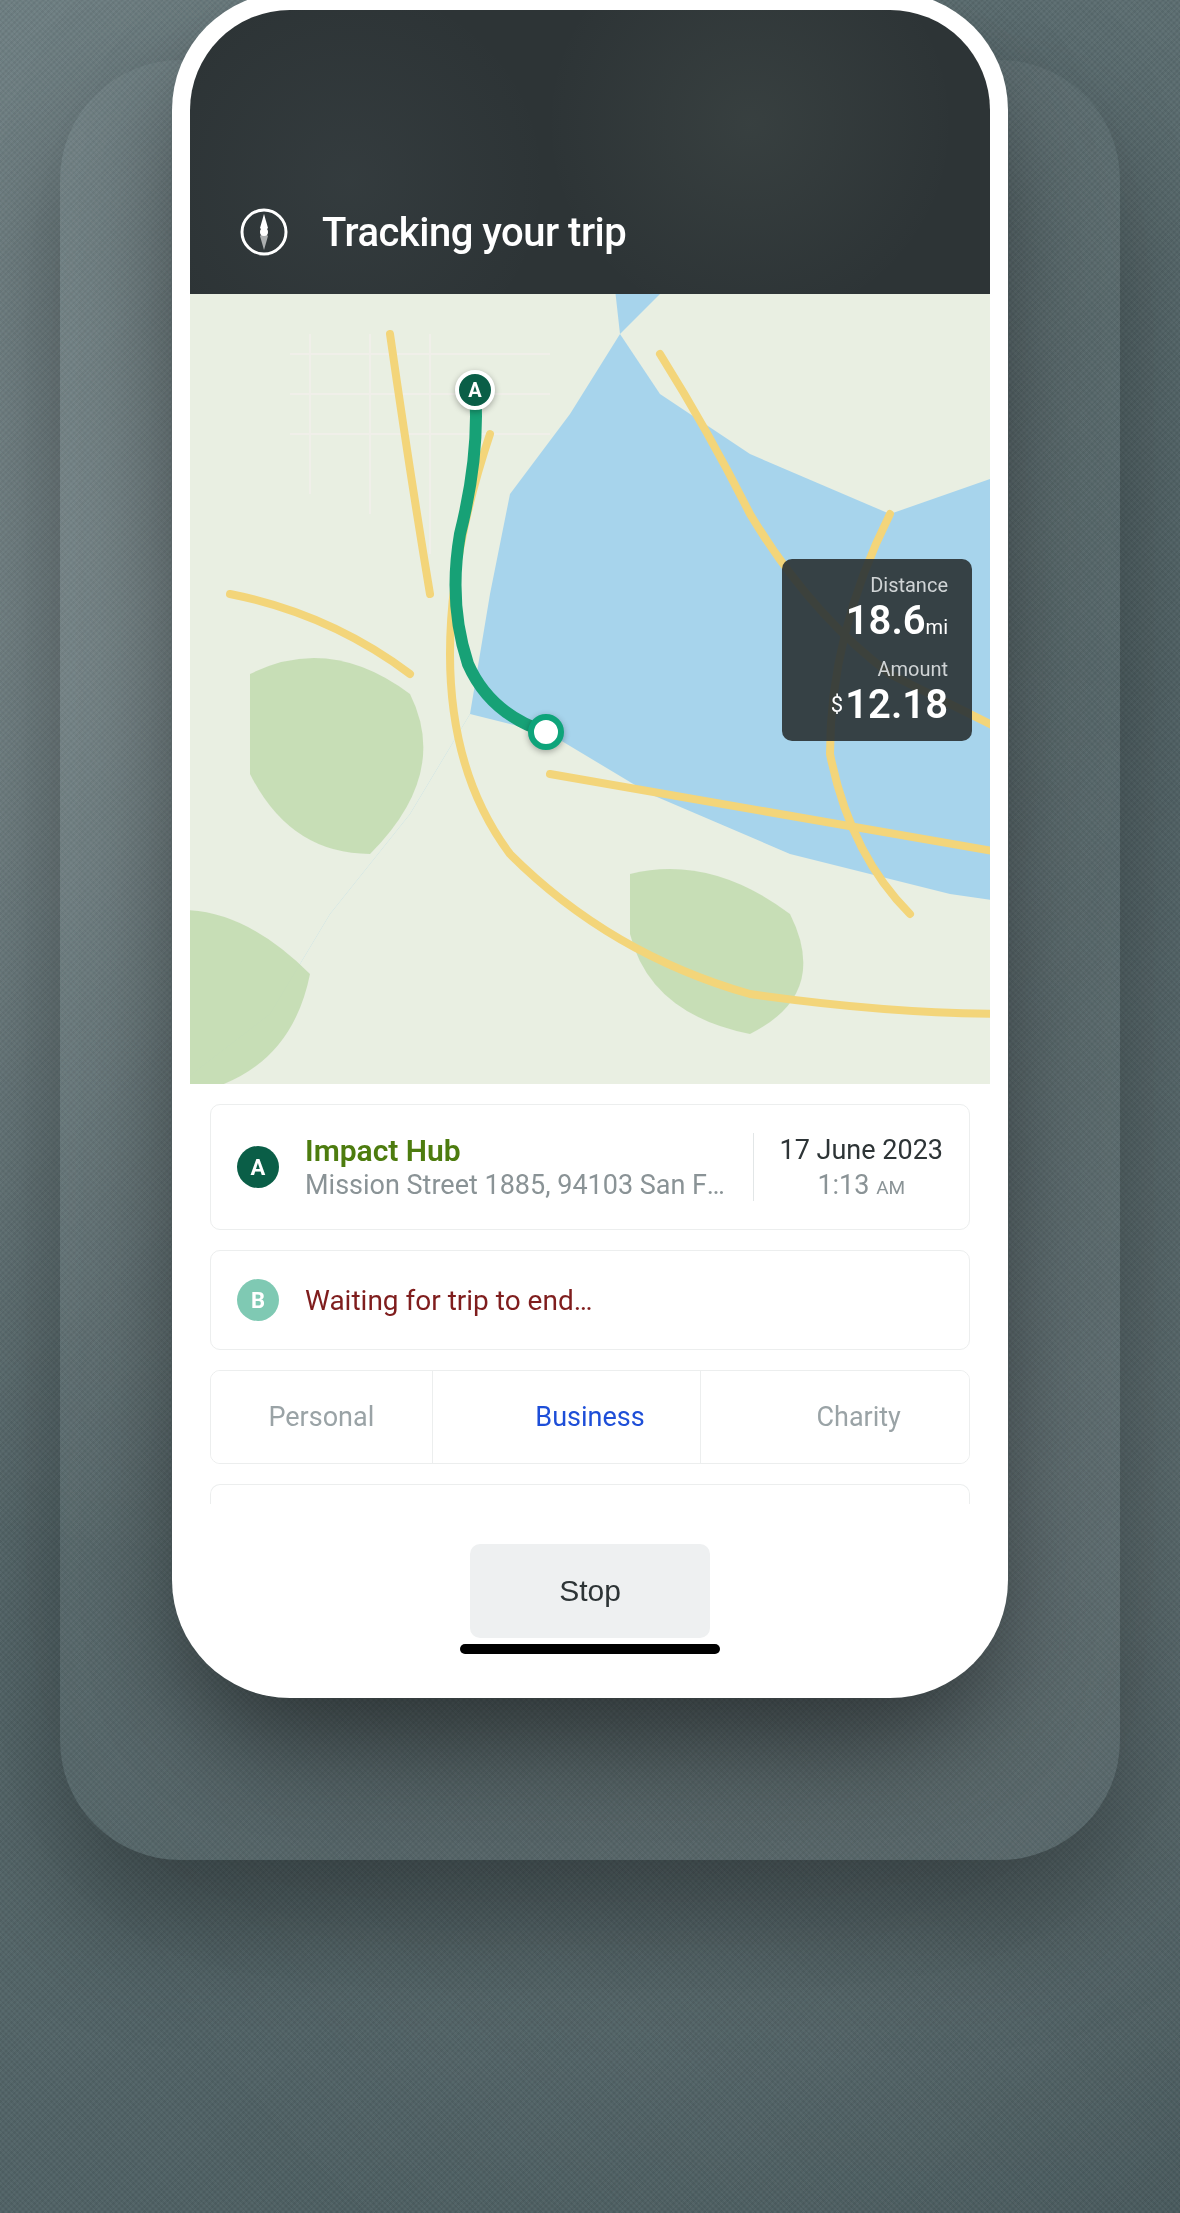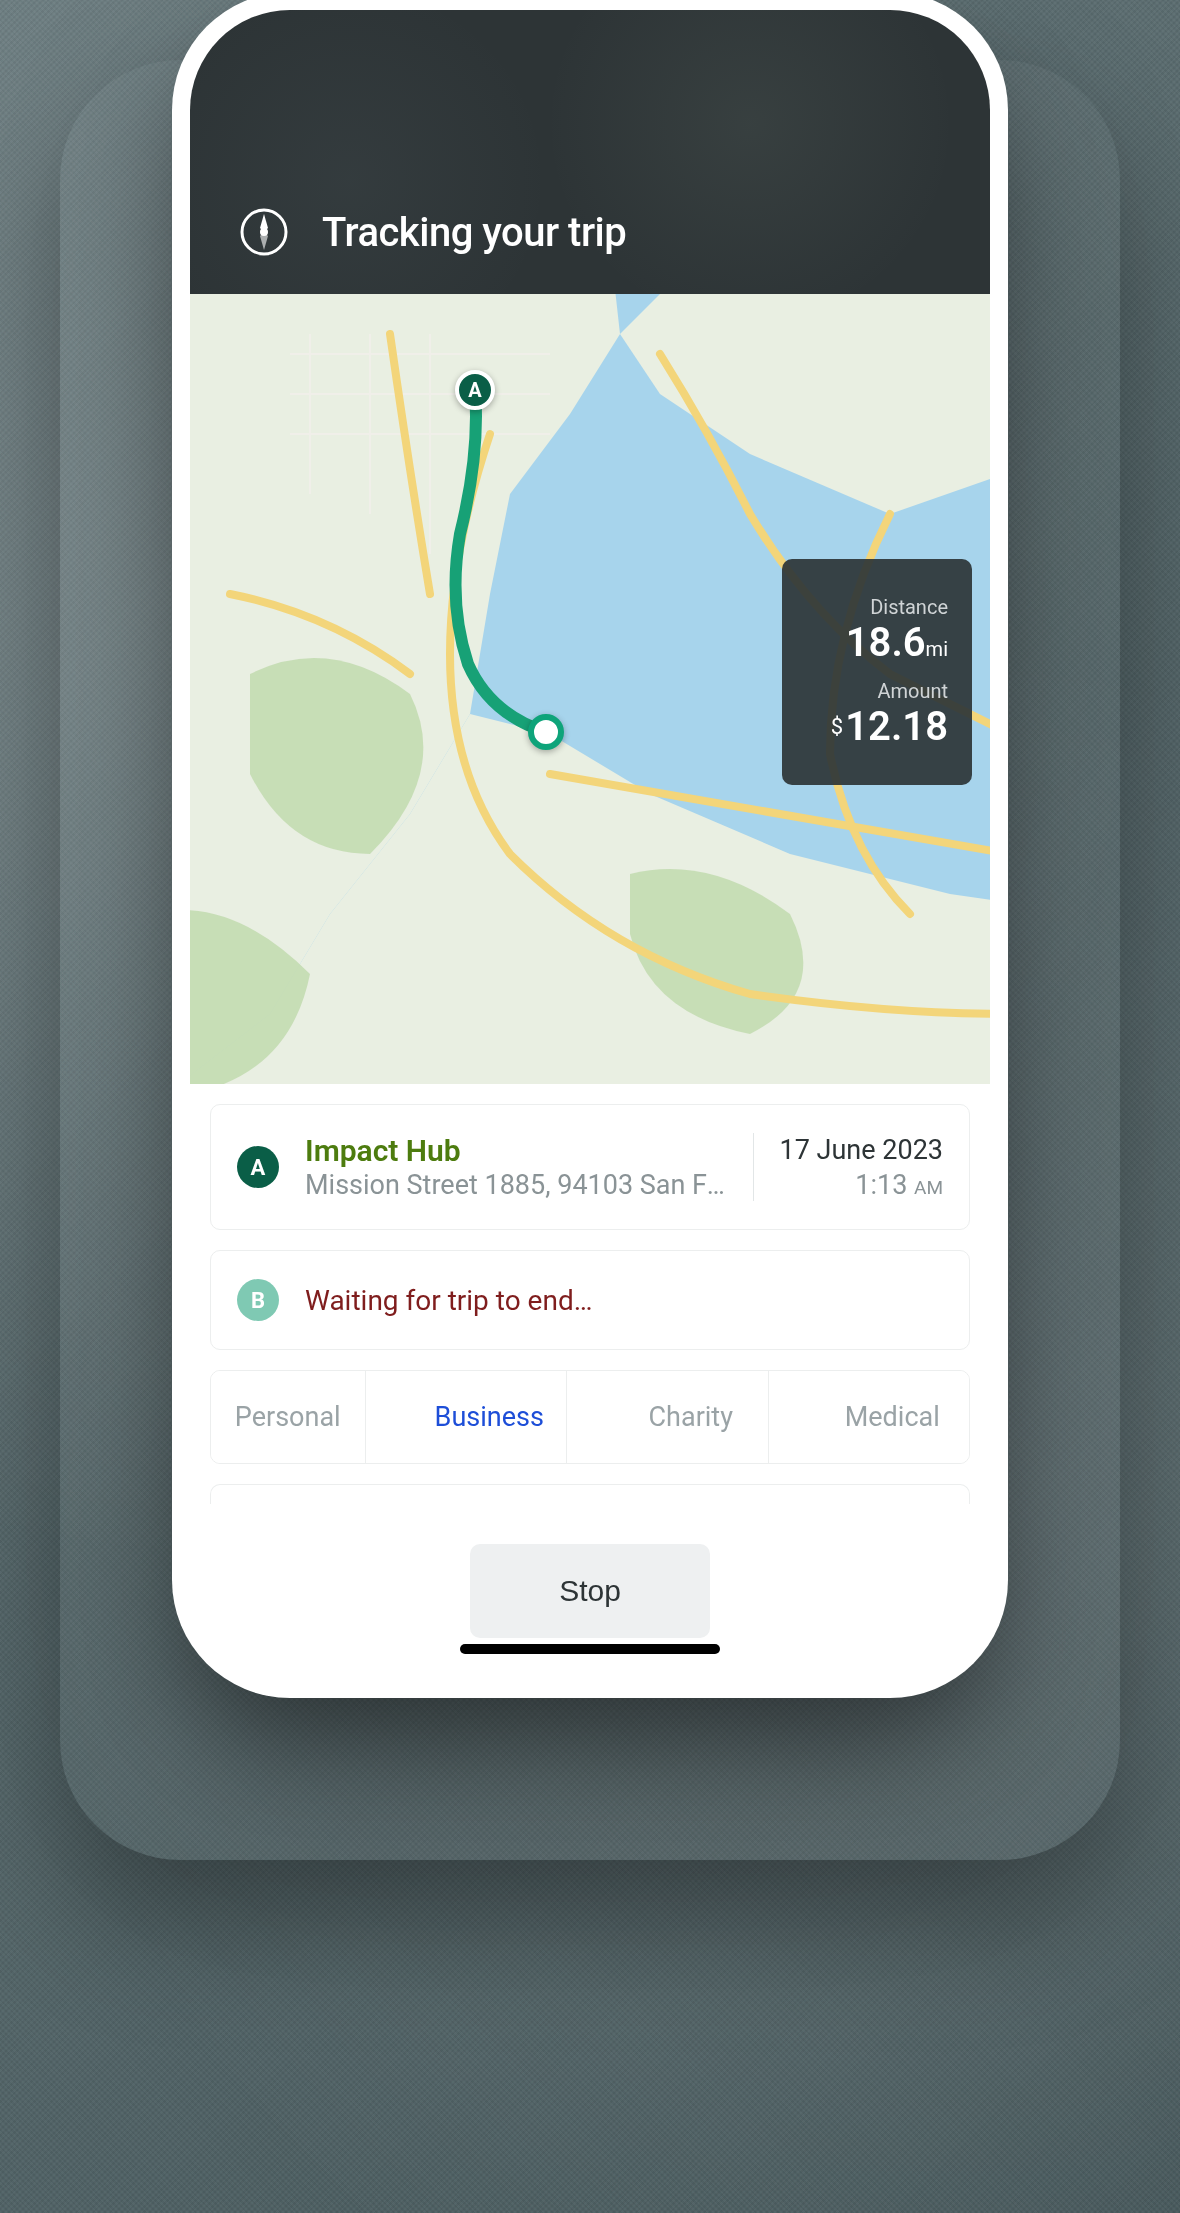--- a/index.html
+++ b/index.html
@@ -82,21 +82,21 @@
   }
   .map svg { position:absolute; inset:0; width:100%; height:100%; }
 
   .overlay-card {
     position: absolute;
     right: 18px;
     top: 265px;
     width: 190px;
     background: rgba(45,52,54,0.92);
     border-radius: 10px;
-    padding: 36px 24px;
+    padding: 14px 24px;
     color: #fff;
     text-align: right;
   }
   .overlay-label { font-size: 20px; color: #d0d4d6; margin-bottom: 2px; }
   .overlay-value { font-size: 40px; font-weight: 600; line-height: 1.1; }
   .overlay-unit { font-size: 20px; font-weight: 400; }
   .overlay-prefix { font-size: 22px; font-weight: 400; margin-right: 2px; vertical-align: 6px; }
   .overlay-row + .overlay-row { margin-top: 14px; }
 
   .pin {
@@ -159,21 +159,21 @@
 
   .loc-info { flex: 1; min-width: 0; }
   .loc-name { font-size: 30px; font-weight: 600; color: #4d7c0f; line-height: 1.2; }
   .loc-addr { font-size: 27px; color: #8a9396; white-space: nowrap; overflow: hidden; text-overflow: ellipsis; }
   .loc-wait { font-size: 28px; color: #7f1d1d; }
 
   .loc-time {
     border-left: 1px solid #e2e6e7;
     padding-left: 26px;
     margin-left: 20px;
-    text-align: right;
+    text-align: center;
     flex-shrink: 0;
   }
   .loc-date { font-size: 27px; color: #2d3436; line-height: 1.3; }
   .loc-hour { font-size: 27px; color: #8a9396; }
   .ampm { font-size: 19px; }
 
   .segmented {
     display: flex;
     margin-top: 20px;
     border: 1px solid #eceeee;
@@ -328,21 +328,20 @@
       </div>
       <div class="loc-info">
         <div class="loc-wait">Waiting for trip to end…</div>
       </div>
     </div>
 
     <div class="segmented">
       <div class="seg-btn">Personal</div>
       <div class="seg-btn active">Business</div>
       <div class="seg-btn">Charity</div>
-      <div class="seg-btn">Medical</div>
     </div>
 
     <div class="cut-card"></div>
   </div>
 
   <div class="stop-area">
     <button class="stop-btn">Stop</button>
   </div>
 
   <div class="home-indicator"></div>

